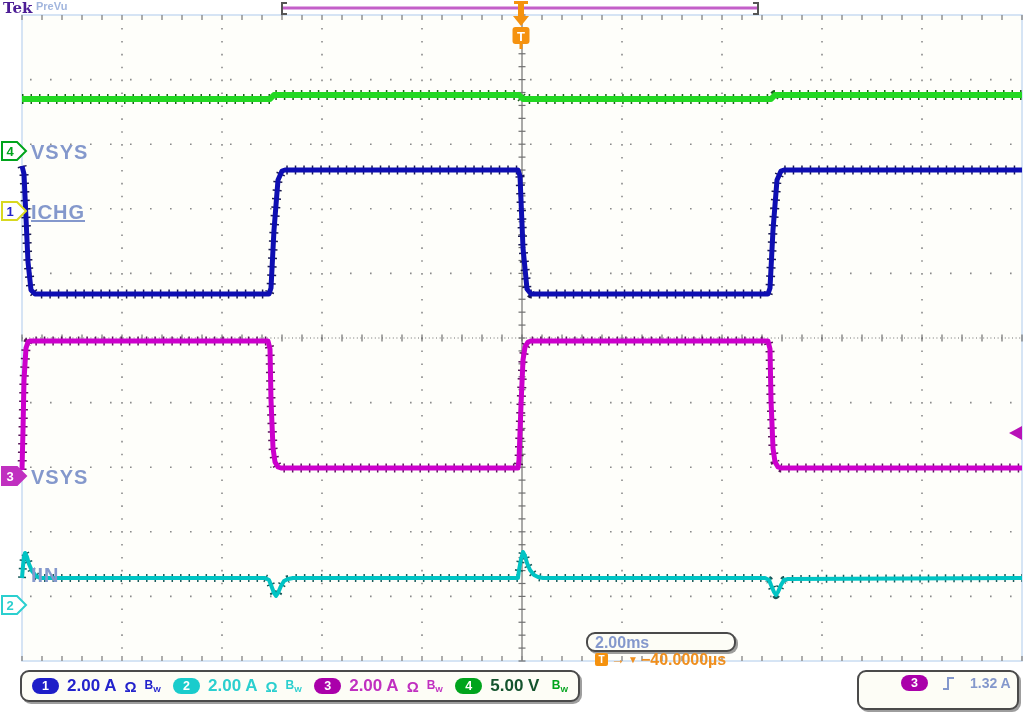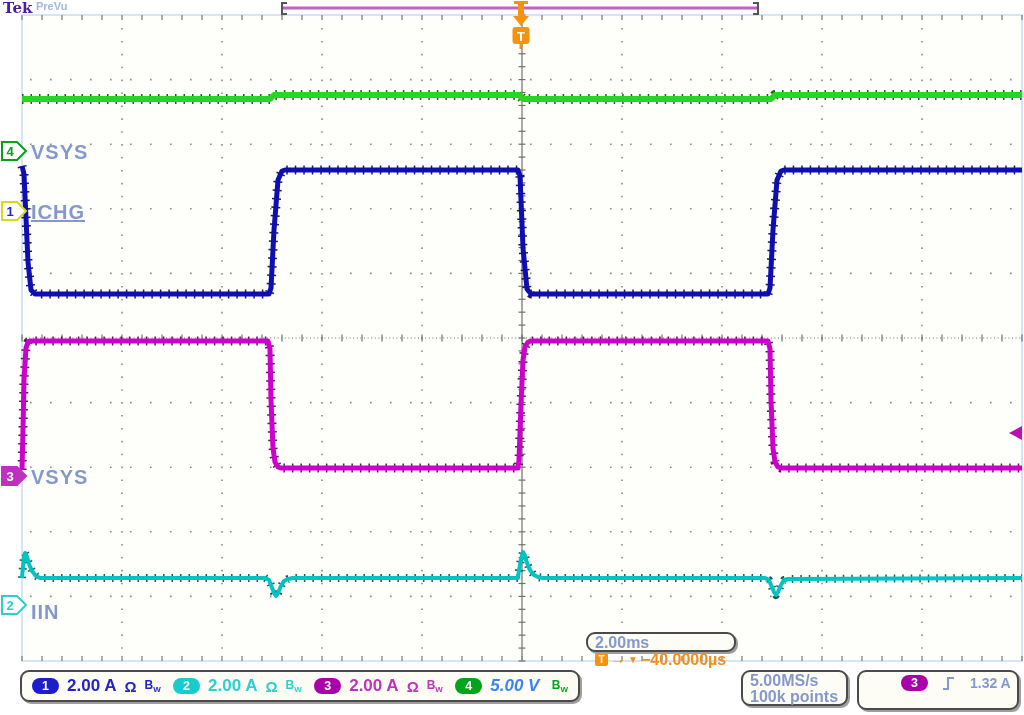--- a/index.html
+++ b/index.html
@@ -291,21 +291,21 @@
       <text x="10" y="610" text-anchor="middle" font-size="13" font-weight="bold" fill="#2bcfcf" font-family="Liberation Sans, sans-serif">2</text>
     </svg>
 
   <span class="brand">Tek</span>
   <span class="status">PreVu</span>
 
   <div id="labels">
       <div class="chlabel" style="left: 31px; top: 141px;">VSYS</div>
       <div class="chlabel" style="left: 31px; top: 201px; text-decoration: underline;">ICHG</div>
       <div class="chlabel" style="left: 31px; top: 466px;">VSYS</div>
-      <div class="chlabel" style="left: 31px; top: 601px;">IIN</div>
+      <div class="chlabel" style="left: 31px; top: 564px;">IIN</div>
     </div>
 
   <div class="rbox box-ch">
     <span class="grp">
       <span class="oval" style="background: rgb(30, 30, 200);">1</span>
       <span style="color: rgb(35, 35, 204);">2.00 A</span>
       <span class="ohm" style="color: rgb(35, 35, 204);">Ω</span>
       <span class="bw" style="color: rgb(35, 35, 204);"><span>B</span><sub>W</sub></span>
     </span>
       <span class="sp"></span>
@@ -318,40 +318,36 @@
       <span class="sp"></span>
     <span class="grp">
       <span class="oval" style="background: rgb(170, 0, 170);">3</span>
       <span style="color: rgb(192, 48, 192);">2.00 A</span>
       <span class="ohm" style="color: rgb(192, 48, 192);">Ω</span>
       <span class="bw" style="color: rgb(192, 48, 192);"><span>B</span><sub>W</sub></span>
     </span>
       <span class="sp"></span>
     <span class="grp">
       <span class="oval" style="background: rgb(0, 164, 28);">4</span>
-      <span style="color: #3b82f6; font-style: italic;">5.00 V</span>
+      <span style="color: #14532d;">5.00 V</span>
     </span>
       <span class="sp"></span>
     <span class="bw" style="color: rgb(0, 164, 28);"><span>B</span><sub>W</sub></span>
   </div>
 
   <div class="rbox box-h">
     <div class="slate">2.00ms</div>
     <div class="orangeline">
       <span class="tbox">T</span>
         <span class="arr">→</span>
         <span class="tri">▼</span>
         <span>−40.0000µs</span>
     </div>
   </div>
 
-  <div class="rbox box-a">
-    <div class="slate">5.00MS/s</div>
-    <div class="slate">100k points</div>
-  </div>
 
   <div class="rbox box-t">
     <div class="trigline">
       <span class="oval" style="background: rgb(170, 0, 170);">3</span>
       <svg width="14" height="15">
         <path d="M1,13 H6 V2 H12" fill="none" stroke="#8498cc" stroke-width="2"></path>
       </svg>
       <span class="slate" style="font-size:14px">1.32 A</span>
     </div>
   </div>

